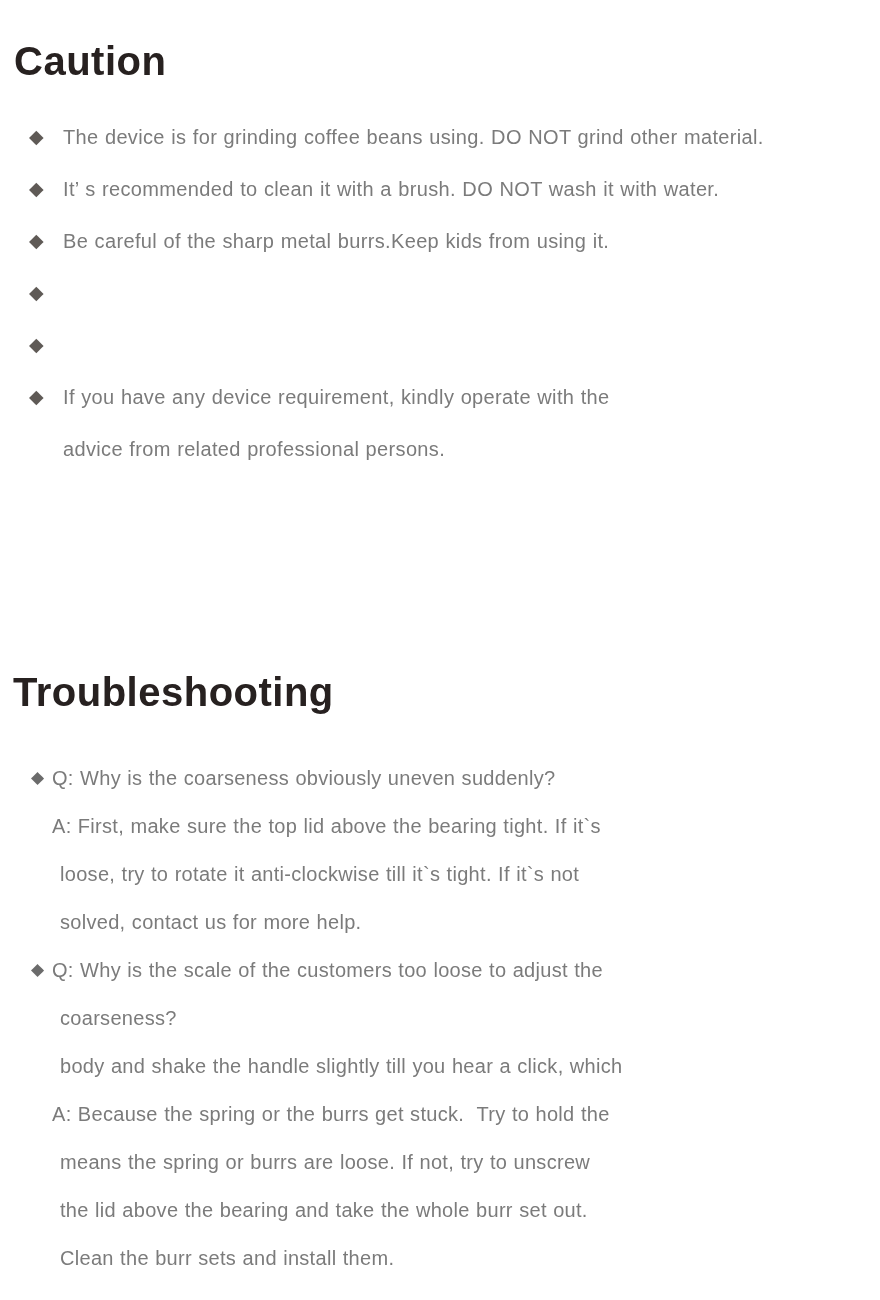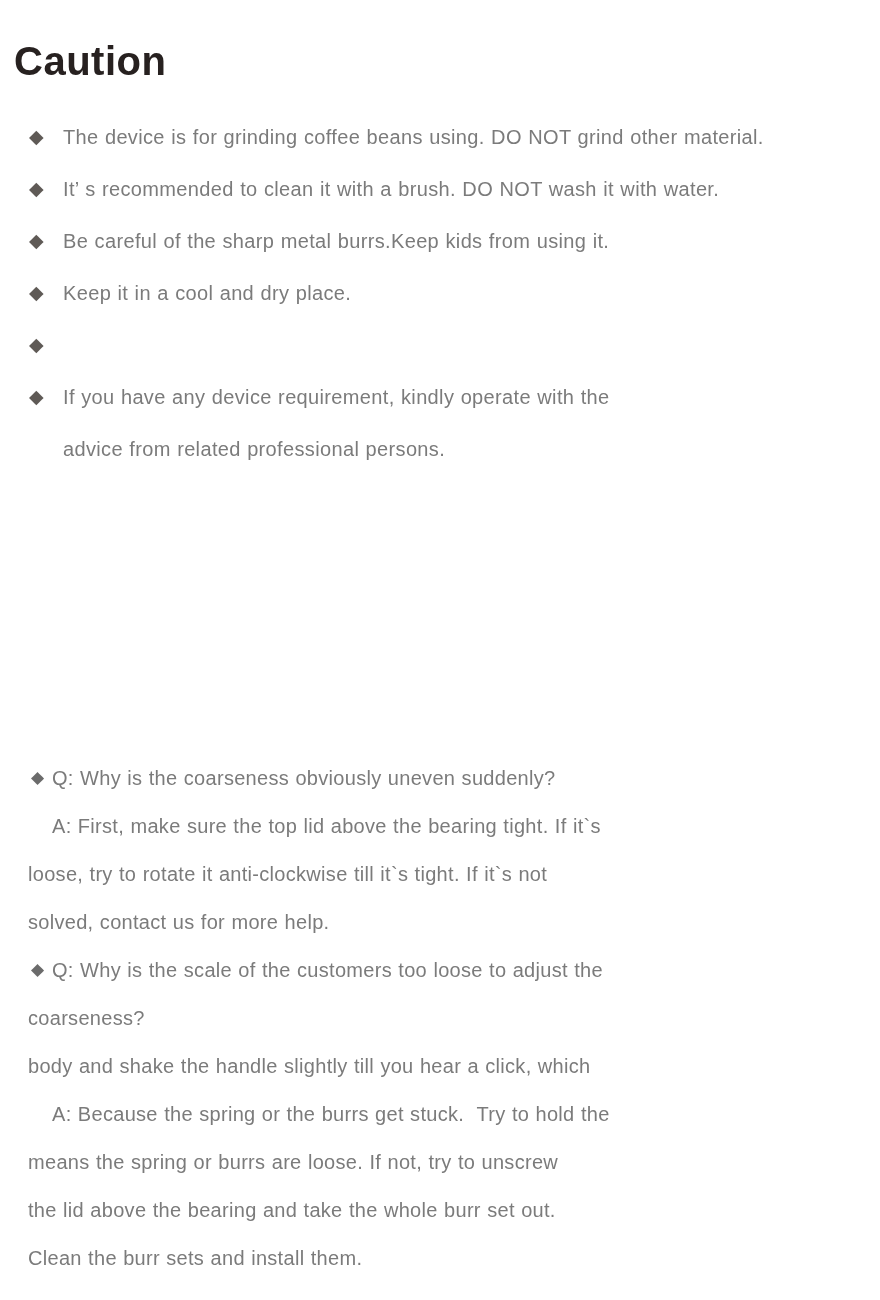--- a/index.html
+++ b/index.html
@@ -40,47 +40,48 @@
     letter-spacing: 0.35px;
     word-spacing: 0.5px;
   }
   #trouble-list .line {
     height: 48px;
     line-height: 48px;
     padding-left: 52px;
     letter-spacing: 0.3px;
     word-spacing: 0.5px;
   }
-  #trouble-list .line.cont { padding-left: 28px; }
+  #trouble-list .line.cont { padding-left: 60px; }
 
   .bullet {
     position: absolute;
     top: 0;
     letter-spacing: 0;
   }
   #caution-list .bullet { left: 29px; font-size: 19px; color: #5f5a56; }
   #trouble-list .bullet { left: 31px; font-size: 17px; color: #6b6b6b; }
 </style>
 </head>
 <body>
 
 <div class="page">
 
   <div class="heading" id="caution-title">Caution</div>
 
   <div class="list" id="caution-list">
     <div class="line"><span class="bullet">◆</span><span>The device is for grinding coffee beans using. DO NOT grind other material.</span></div>
     <div class="line"><span class="bullet">◆</span><span>It’ s recommended to clean it with a brush. DO NOT wash it with water.</span></div>
     <div class="line"><span class="bullet">◆</span><span>Be careful of the sharp metal burrs.Keep kids from using it.</span></div>
-    <div class="line"><span class="bullet">◆</span><span>Keep it in a cool and dry place.</span></div>
+    <div class="line"><span class="bullet">◆</span></div>
     <div class="line"><span class="bullet">◆</span></div>
     <div class="line"><span class="bullet">◆</span><span>If you have any device requirement, kindly operate with the</span></div>
     <div class="line"><span>advice from related professional persons.</span></div>
   </div>
 
+  <div class="heading" id="trouble-title">Troubleshooting</div>
 
   <div class="list" id="trouble-list">
     <div class="line"><span class="bullet">◆</span><span>Q: Why is the coarseness obviously uneven suddenly?</span></div>
     <div class="line"><span>A: First, make sure the top lid above the bearing tight. If it`s</span></div>
     <div class="line cont"><span>loose, try to rotate it anti-clockwise till it`s tight. If it`s not</span></div>
     <div class="line cont"><span>solved, contact us for more help.</span></div>
     <div class="line"><span class="bullet">◆</span><span>Q: Why is the scale of the customers too loose to adjust the</span></div>
     <div class="line cont"><span>coarseness?</span></div>
     <div class="line cont"><span>body and shake the handle slightly till you hear a click, which</span></div>
     <div class="line"><span>A: Because the spring or the burrs get stuck.  Try to hold the</span></div>

